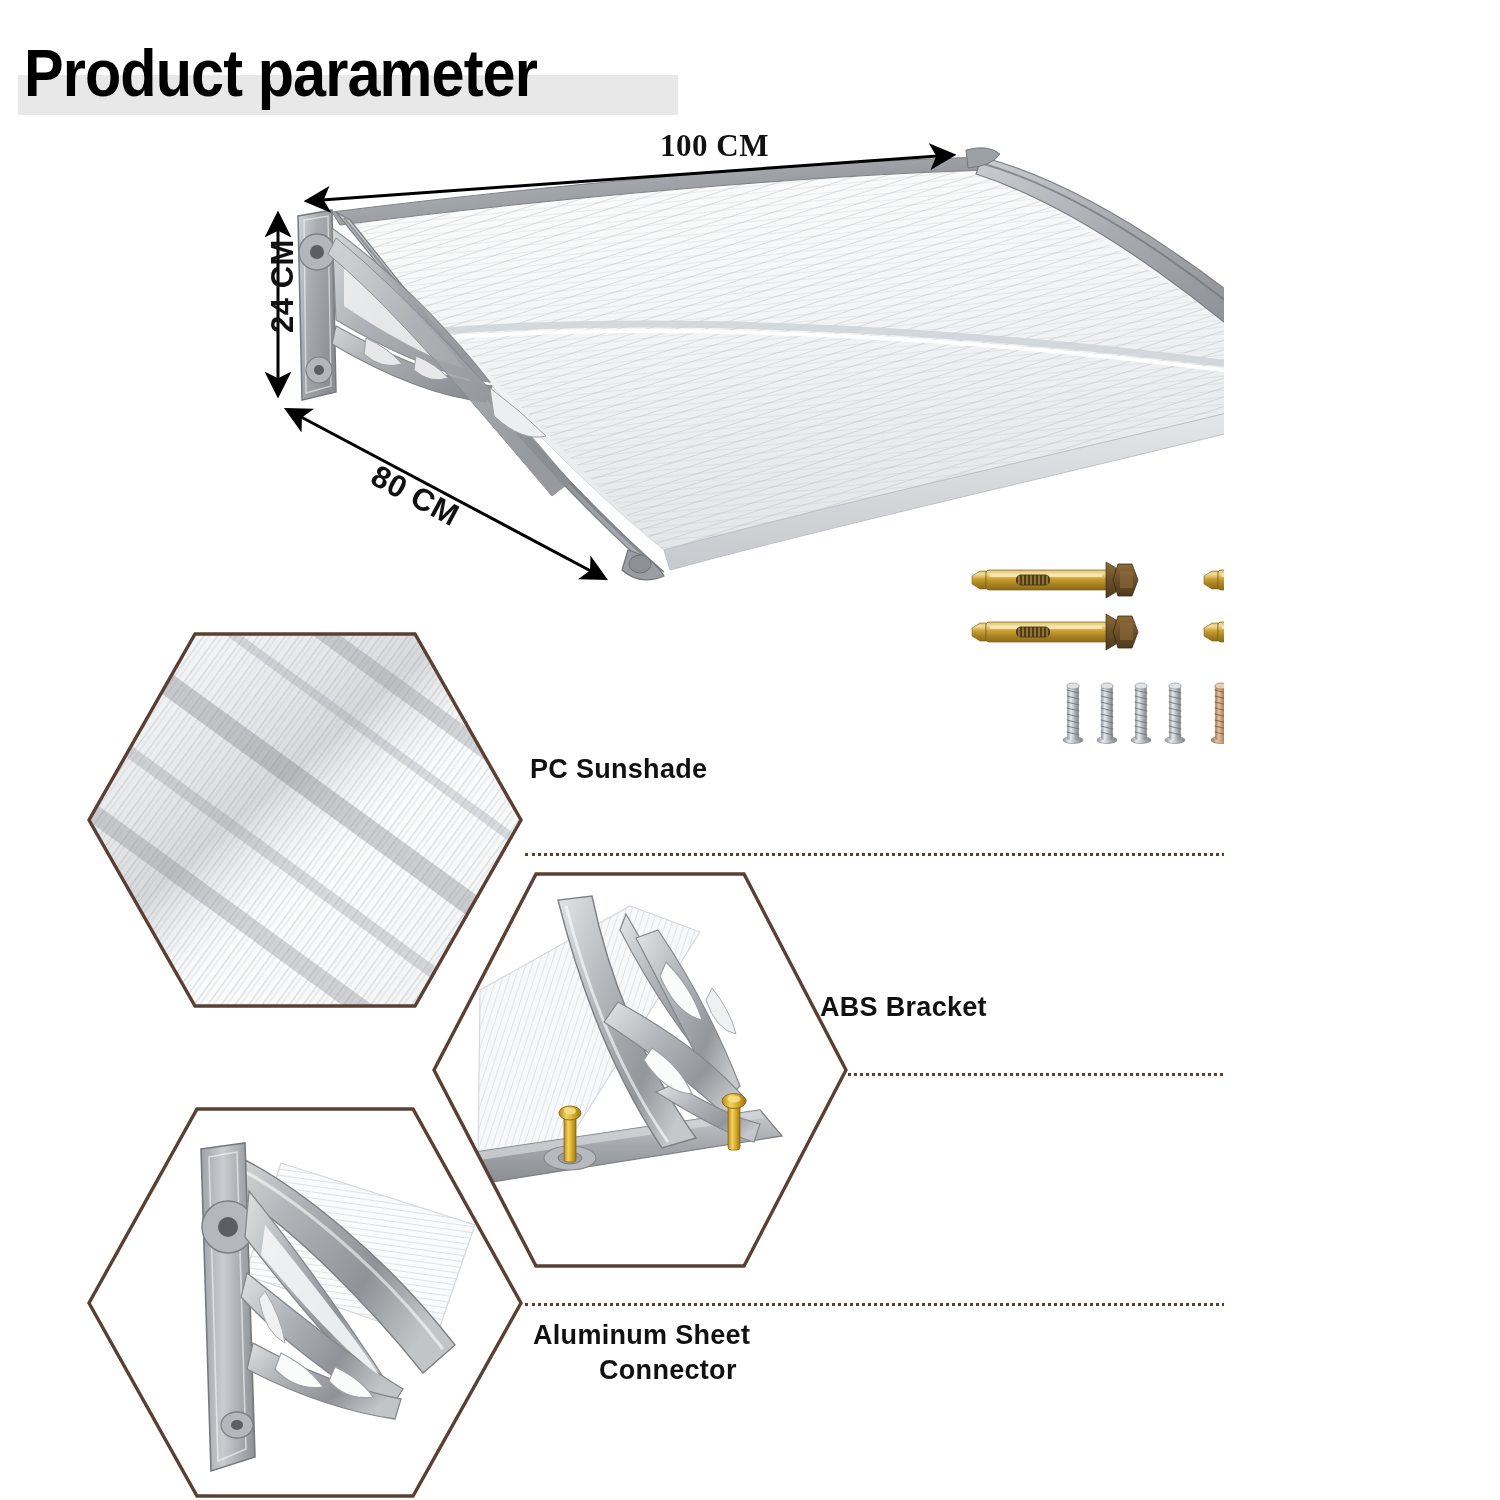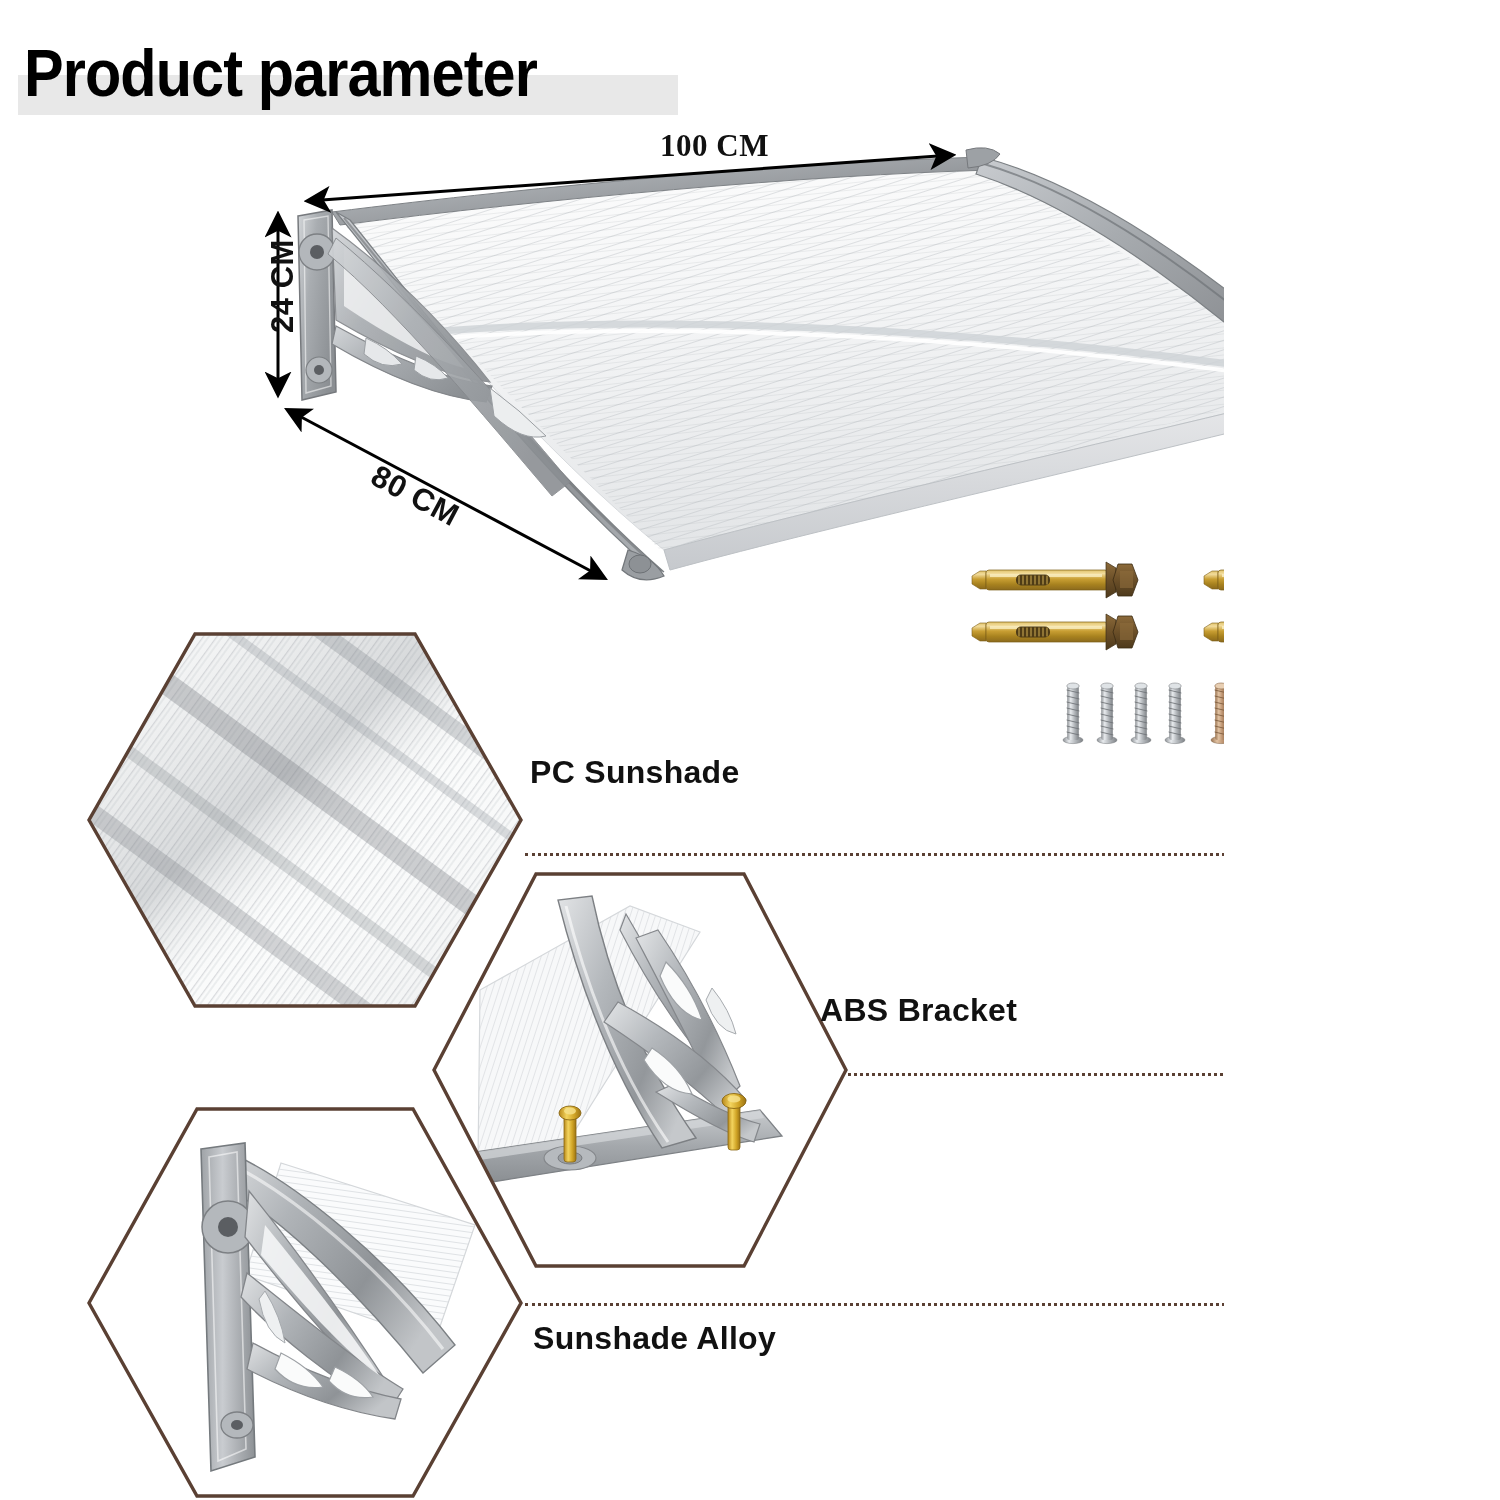--- a/index.html
+++ b/index.html
@@ -107,21 +107,21 @@
     height: 0;
     border-top: 3px dotted #5a4033;
   }
   #dot-sheet { left: 525px;  top: 853px;  width: 965px; }
   #dot-abs   { left: 848px;  top: 1073px; width: 645px; }
   #dot-alu   { left: 525px;  top: 1303px; width: 965px; }
 
   
   .callout-label {
     position: absolute;
-    font-size: 32px;
+    font-size: 27px;
     font-weight: bold;
     color: #111111;
     line-height: 1.28;
     letter-spacing: 0.3px;
     white-space: nowrap;
   }
   .callout-label .l2 {
     display: block;
     padding-left: 66px;
   }
@@ -548,16 +548,17 @@
         <path d="M 250,262 q 26,12 38,30 q -26,4 -44,-16 Z" fill="#fafbfb" stroke="#9da1a5" stroke-width="1.2"></path>
         <path d="M 180,186 q 16,26 20,52 q -20,-10 -26,-44 Z" fill="#eef0f1" stroke="#a6aaae" stroke-width="1"></path>
       </g>
 
       <polygon points="112,4 328,4 436,198 328,391 112,391 4,198" fill="none" stroke="#5a4033" stroke-width="3.4"></polygon>
     </svg>
   </div>
 
   <div class="dotline" id="dot-alu"></div>
   <div class="callout-label" id="label-alu">
-    <span>Sunshade Alloy</span>
+    <span>Aluminum Sheet</span>
+    <span class="l2">Connector</span>
   </div>
 
 </div>
 
 </body></html>

